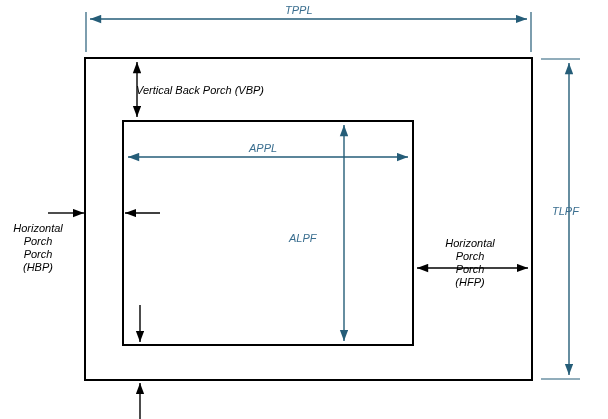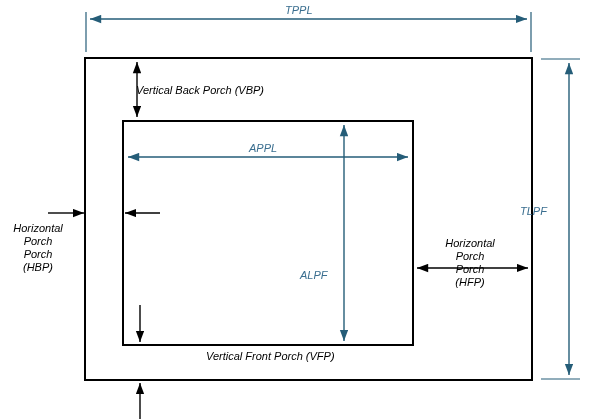--- a/index.html
+++ b/index.html
@@ -32,23 +32,23 @@
   .lbl-teal {
     color: #3a6e8f;
   }
   .lbl-center {
     text-align: center;
     margin-top: 43px;
   }
   #label-tppl   { left: 285px; top: 4px; }
   #label-vbp    { left: 136px; top: 84px; }
   #label-appl   { left: 249px; top: 142px; }
-  #label-alpf   { left: 300px; top: 232px; margin-top: 37px; }
+  #label-alpf   { left: 289px; top: 232px; }
   #label-vfp    { left: 206px; top: 350px; }
-  #label-tlpf   { left: 520px; top: 205px; text-align: center; }
+  #label-tlpf   { left: 552px; top: 205px; text-align: center; }
   #label-hbp    { left: 0px; top: 179px; width: 76px; text-align: center; }
   #label-hfp    { left: 432px; top: 194px; width: 76px; text-align: center; }
 </style>
 </head>
 <body>
 
 <div id="diagram-root">
 
   <svg id="diagram-svg" width="608" height="419" viewBox="0 0 608 419">
 
@@ -101,21 +101,20 @@
   <div class="lbl lbl-teal" id="label-tppl">TPPL</div>
 
   <div class="lbl lbl-teal" id="label-tlpf">TLPF</div>
 
   <div class="lbl lbl-teal" id="label-appl">APPL</div>
 
   <div class="lbl lbl-teal" id="label-alpf">ALPF</div>
 
   <div class="lbl" id="label-vbp">Vertical Back Porch (VBP)</div>
 
-  <div class="lbl" id="label-vfp">Vertical Front Porch (VFP)</div>
 
   <div class="lbl lbl-center" id="label-hbp">
     <div>Horizontal</div>
     <div>Porch</div>
     <div>Porch</div>
     <div>(HBP)</div>
   </div>
 
   <div class="lbl lbl-center" id="label-hfp">
     <div>Horizontal</div>

